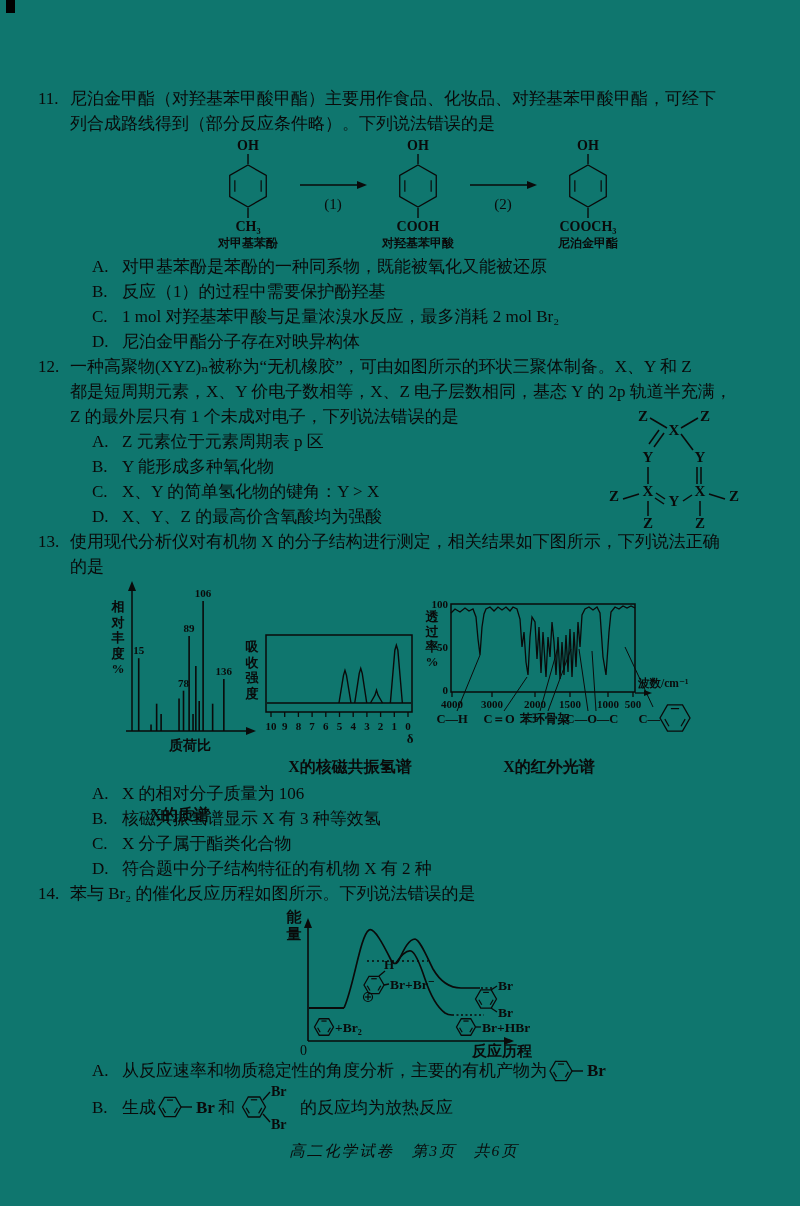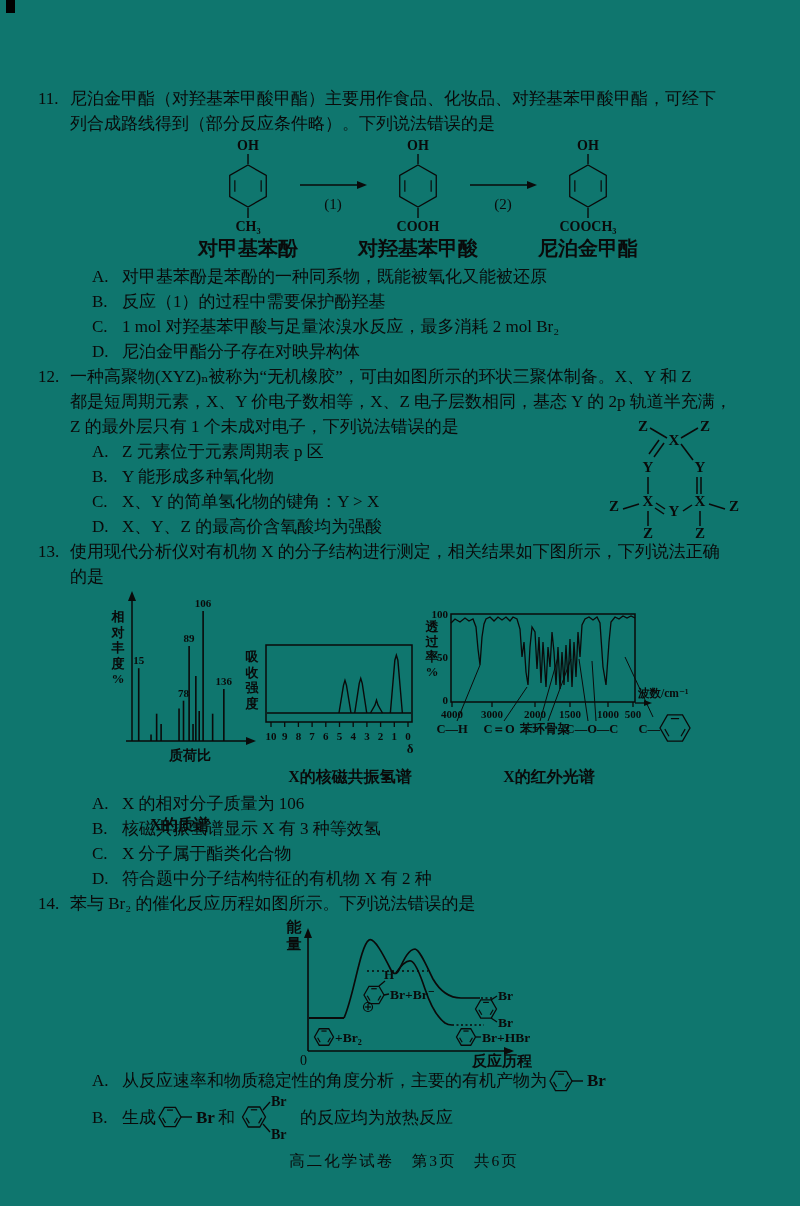--- a/index.html
+++ b/index.html
@@ -11,32 +11,32 @@
   .qnum{flex:0 0 32px;font-size:17px;line-height:25px;}
   .qbody{flex:1;min-width:0;}
   .line{white-space:nowrap;font-size:17px;line-height:25px;}
   .opt{display:flex;padding-left:22px;align-items:center;}
   .olab{flex:0 0 30px;font-size:17px;line-height:25px;}
   .otext{white-space:nowrap;font-size:17px;line-height:25px;}
   .chem{font-weight:bold;}
   
   .scheme{display:flex;margin:2px 0 2px 128px;}
   .compound{width:100px;display:flex;flex-direction:column;align-items:center;}
-  .cname{font-weight:bold;font-size:20px;margin-top:1px;white-space:nowrap;}
+  .cname{font-weight:bold;font-size:12px;margin-top:1px;white-space:nowrap;}
   .arrowblk svg{margin-top:33px;}
   
   .ringsvg{position:absolute;left:550px;top:46px;}
   
   .spectra{position:relative;height:202px;}
   .spectra>svg{position:absolute;}
   .cap{position:absolute;top:178px;font-weight:bold;font-size:16px;text-align:center;white-space:nowrap;}
   
   .energy{position:relative;height:152px;}
   .energy>svg{position:absolute;left:210px;top:0;}
-  .footer{text-align:center;font-size:15.5px;letter-spacing:2px;margin-top:10px;}
+  .footer{text-align:center;font-size:15.5px;font-style:italic;letter-spacing:2px;margin-top:10px;}
   svg{overflow:visible;}
   svg text{font-family:"Liberation Serif","DejaVu Serif",serif;fill:#0a0a0a;}
   svg line,svg path,svg polyline,svg polygon{vector-effect:none;}
   .stroke{stroke:#0a0a0a;fill:none;}
 </style>
 </head>
 <body>
 
 <div class="page">
   <div class="corner-mark"></div>

